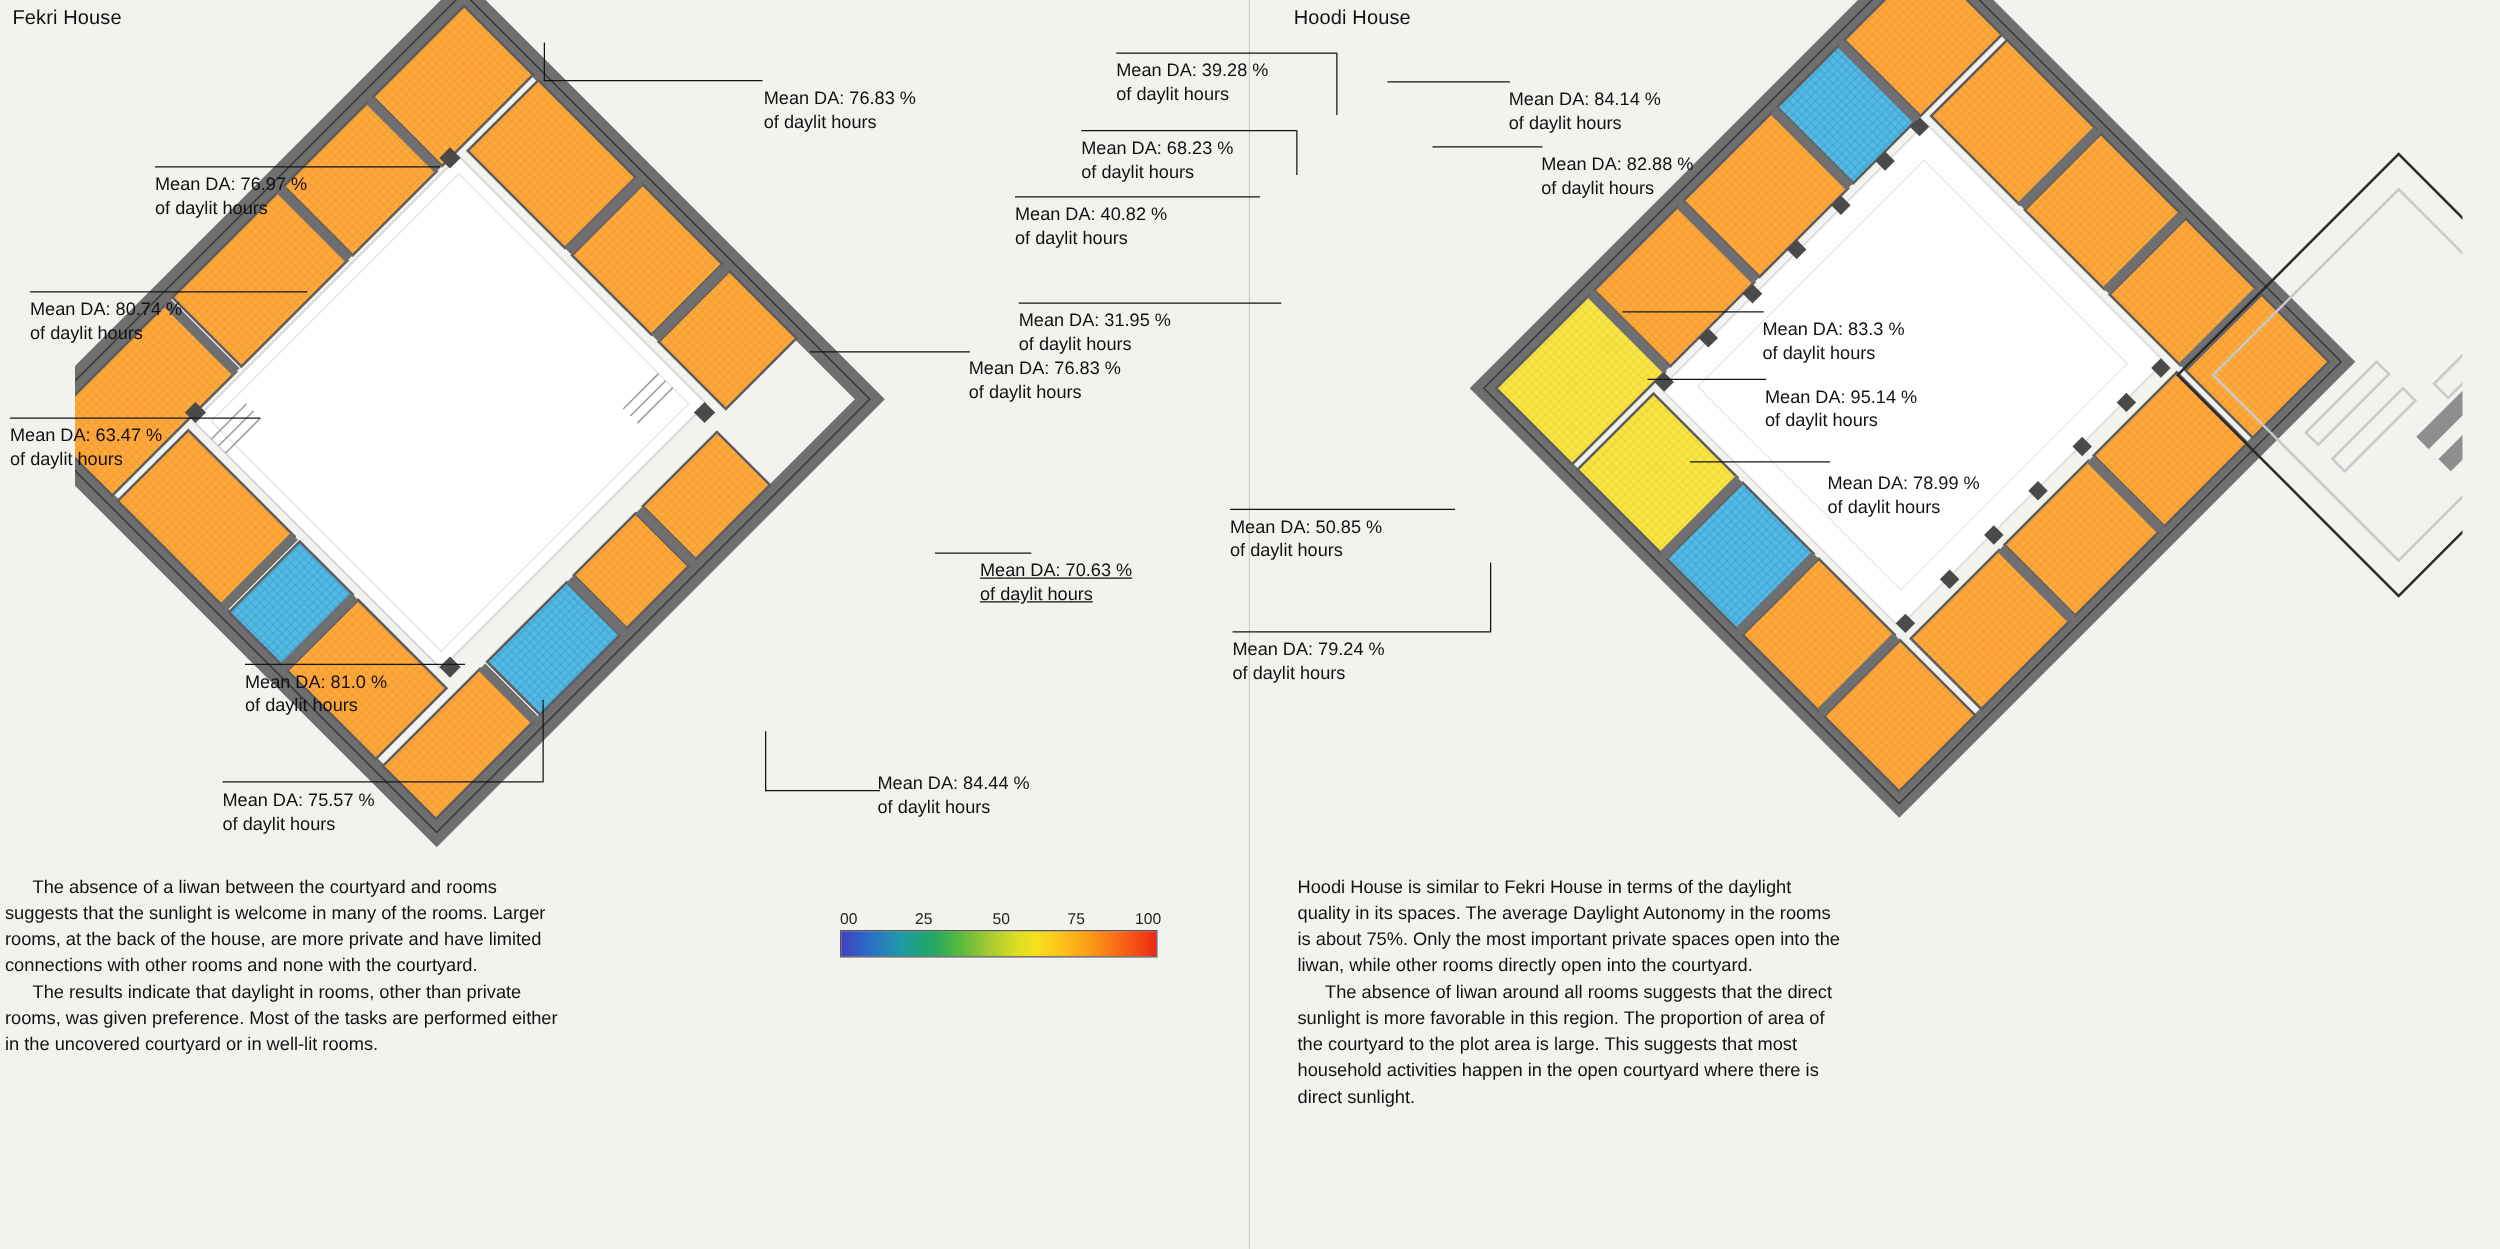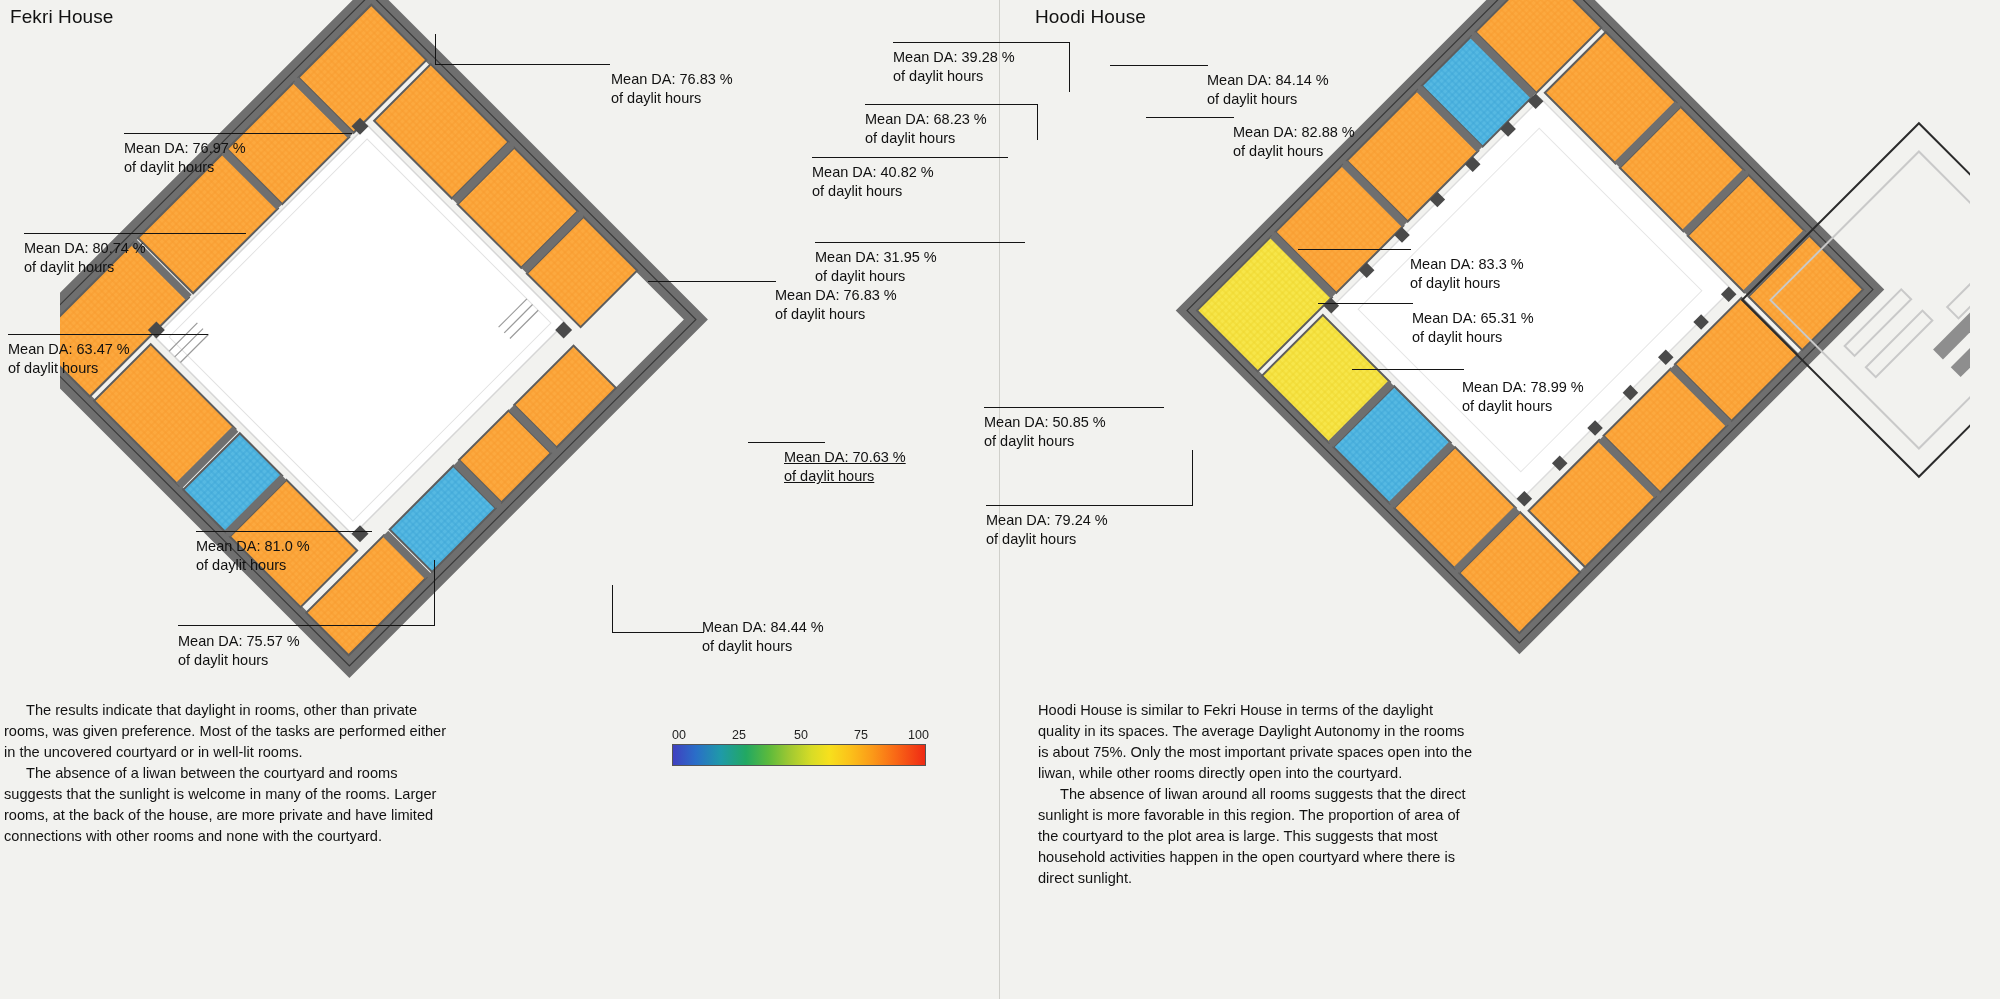--- a/index.html
+++ b/index.html
@@ -10,21 +10,21 @@
     color:#1a1a1a;
     overflow:hidden;
     position:relative;
   }
   .panel{position:absolute;top:0;height:999px;}
   #panel-left{left:0;width:1000px;}
   #panel-right{left:1000px;width:1000px;}
   .divider{position:absolute;left:999px;top:0;width:1px;height:999px;background:#cfcfca;}
 
   .panel-title{
-    position:absolute;font-size:19px;font-weight:400;color:#111;
+    position:absolute;font-size:16px;font-weight:400;color:#111;
     letter-spacing:.1px;
   }
   #title-left{left:10px;top:6px;}
   #title-right{left:1035px;top:6px;}
 
   
   .callout{
     position:absolute;font-size:14.5px;line-height:1.32;color:#111;
     white-space:nowrap;
   }
@@ -214,22 +214,22 @@
   <div class="lead-v" style="left:434px;top:560px;height:66px;"></div>
 
   <div class="callout" id="c-l9" style="left:702px;top:618px;">
     <div>Mean DA: 84.44 %</div>
     <div>of daylit hours</div>
   </div>
   <div class="lead-h" style="left:612px;top:632px;width:92px;"></div>
   <div class="lead-v" style="left:612px;top:585px;height:48px;"></div>
 
   <div class="bodytext" id="body-left">
+    <p>The absence of a liwan between the courtyard and rooms suggests that the sunlight is welcome in many of the rooms. Larger rooms, at the back of the house, are more private and have limited connections with other rooms and none with the courtyard.</p>
     <p>The results indicate that daylight in rooms, other than private rooms, was given preference. Most of the tasks are performed either in the uncovered courtyard or in well-lit rooms.</p>
-    <p>The absence of a liwan between the courtyard and rooms suggests that the sunlight is welcome in many of the rooms. Larger rooms, at the back of the house, are more private and have limited connections with other rooms and none with the courtyard.</p>
   </div>
 </div>
 
 <div class="panel" id="panel-right">
 
   <div class="panel-title" id="title-right" style="left:35px;top:6px;">Hoodi House</div>
 
   <div class="plan" style="left:130px;top:0px;">
     <svg width="840" height="700" viewBox="0 0 840 700">
       <defs>
@@ -374,21 +374,21 @@
   </div>
   <div class="lead-h" style="left:146px;top:117px;width:88px;"></div>
 
   <div class="callout" style="left:410px;top:255px;">
     <div>Mean DA: 83.3 %</div>
     <div>of daylit hours</div>
   </div>
   <div class="lead-h" style="left:298px;top:249px;width:113px;"></div>
 
   <div class="callout" style="left:412px;top:309px;">
-    <div>Mean DA: 65.31 %</div>
+    <div>Mean DA: 95.14 %</div>
     <div>of daylit hours</div>
   </div>
   <div class="lead-h" style="left:318px;top:303px;width:95px;"></div>
 
   <div class="callout" style="left:462px;top:356px;margin-top:22px;">
     <div>Mean DA: 78.99 %</div>
     <div>of daylit hours</div>
   </div>
   <div class="lead-h" style="left:352px;top:369px;width:112px;"></div>
 

